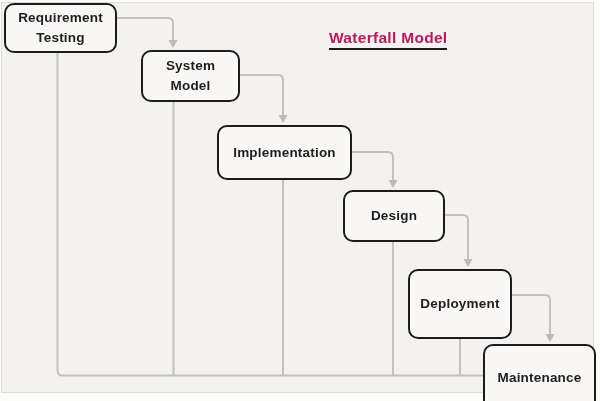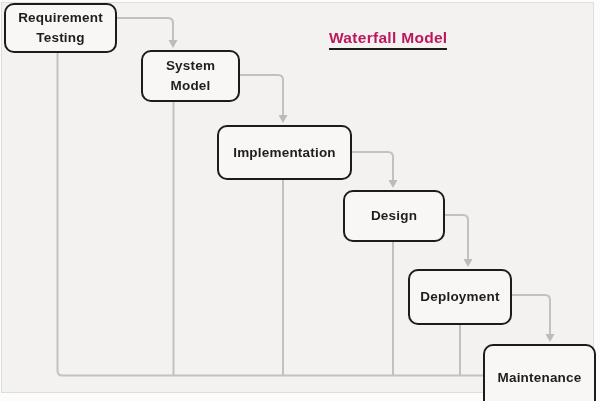--- a/index.html
+++ b/index.html
@@ -36,21 +36,21 @@
     font-weight: 700;
     color: #1e1e1e;
     line-height: 20px;
     white-space: pre-line;
     letter-spacing: 0.2px;
   }
   .node-requirement-analysis { left: 4px;   top: 3px;   width: 113px; height: 50px; }
   .node-system-design        { left: 141px; top: 50px;  width: 99px;  height: 52px; }
   .node-implementation       { left: 217px; top: 125px; width: 135px; height: 55px; }
   .node-testing              { left: 343px; top: 190px; width: 102px; height: 52px; }
-  .node-deployment           { left: 408px; top: 269px; width: 104px; height: 56px; }
+  .node-deployment           { left: 408px; top: 269px; width: 104px; height: 70px; }
   .node-maintenance          { left: 483px; top: 344px; width: 113px; height: 68px; }
   .diagram-title {
     position: absolute;
     left: 329px; top: 29px;
     font-size: 15.5px;
     font-weight: 700;
     color: #be185d;
     letter-spacing: 0.3px;
     border-bottom: 2px solid #1b1b1b;
     padding-bottom: 1px;

